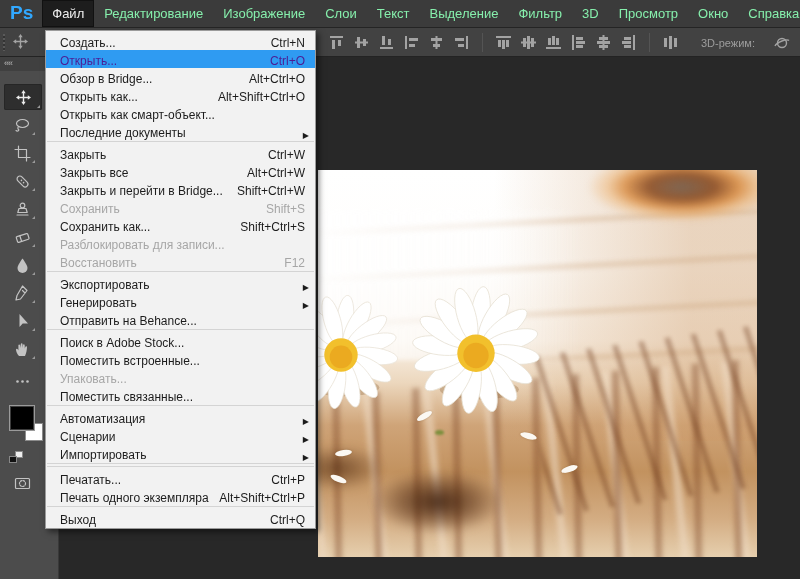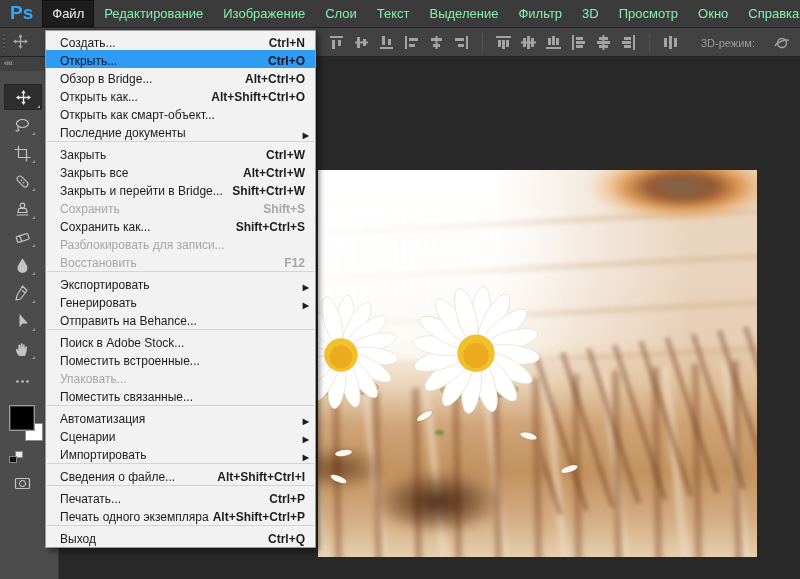--- a/index.html
+++ b/index.html
@@ -130,24 +130,24 @@
 
   
   .menu {
     position:absolute; left:45px; top:30px; width:271px; z-index:50;
     background:#f2f2f2; border:1px solid #9b9b9b;
     box-shadow:3px 3px 6px rgba(0,0,0,.5);
     padding:1px 0; font-size:12px; color:#1c1c1c;
   }
   .menu-item { height:18px; display:flex; align-items:flex-end; padding:0 6px 0 14px; }
   .menu-item .mi-label { flex:1; white-space:nowrap; }
-  .menu-item .mi-shortcut { white-space:nowrap; padding-right:4px;font-weight:bold; }
+  .menu-item .mi-shortcut { white-space:nowrap; padding-right:4px; }
   .menu-item .sub-arrow { font-size:8px; padding-right:0; }
   .menu-item.disabled { color:#a6a6a6; }
-  .menu-item.highlighted { background:#2f9bf2; color:#0f172a; }
+  .menu-item.highlighted { background:#2f9bf2; color:#4c1d95; }
   .menu-sep { height:1px; background:#d4d4d4; margin:1px 1px 2px 1px; }
 </style>
 </head>
 <body>
 
 <div class="menubar">
   <div class="ps-logo">Ps</div>
   <div class="mb-items">
       <div class="mb-item active">Файл</div>
       <div class="mb-item">Редактирование</div>
@@ -496,24 +496,20 @@
     </div>
     <div class="menu-item">
       <span class="mi-label">Сценарии</span>
       <span class="mi-shortcut sub-arrow">▶</span>
     </div>
     <div class="menu-item">
       <span class="mi-label">Импортировать</span>
       <span class="mi-shortcut sub-arrow">▶</span>
     </div>
     <div class="menu-sep"></div>
-    <div class="menu-item">
-      <span class="mi-label">Сведения о файле...</span>
-      <span class="mi-shortcut">Alt+Shift+Ctrl+I</span>
-    </div>
     <div class="menu-sep"></div>
     <div class="menu-item">
       <span class="mi-label">Печатать...</span>
       <span class="mi-shortcut">Ctrl+P</span>
     </div>
     <div class="menu-item">
       <span class="mi-label">Печать одного экземпляра</span>
       <span class="mi-shortcut">Alt+Shift+Ctrl+P</span>
     </div>
     <div class="menu-sep"></div>

